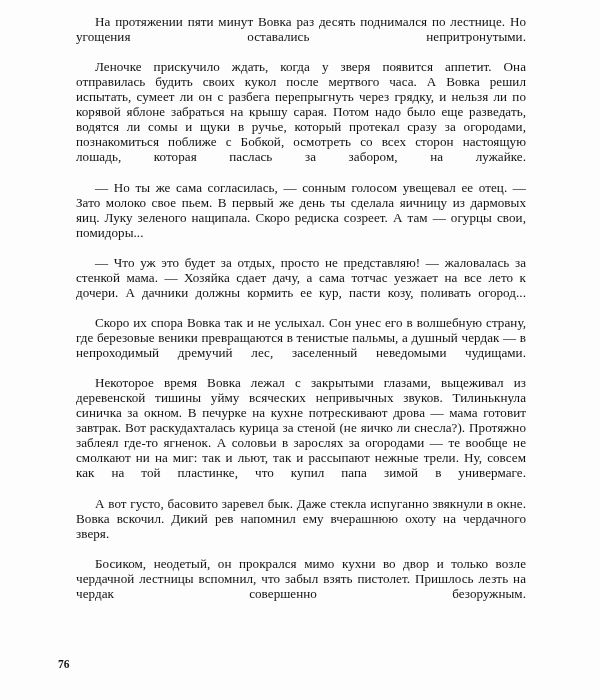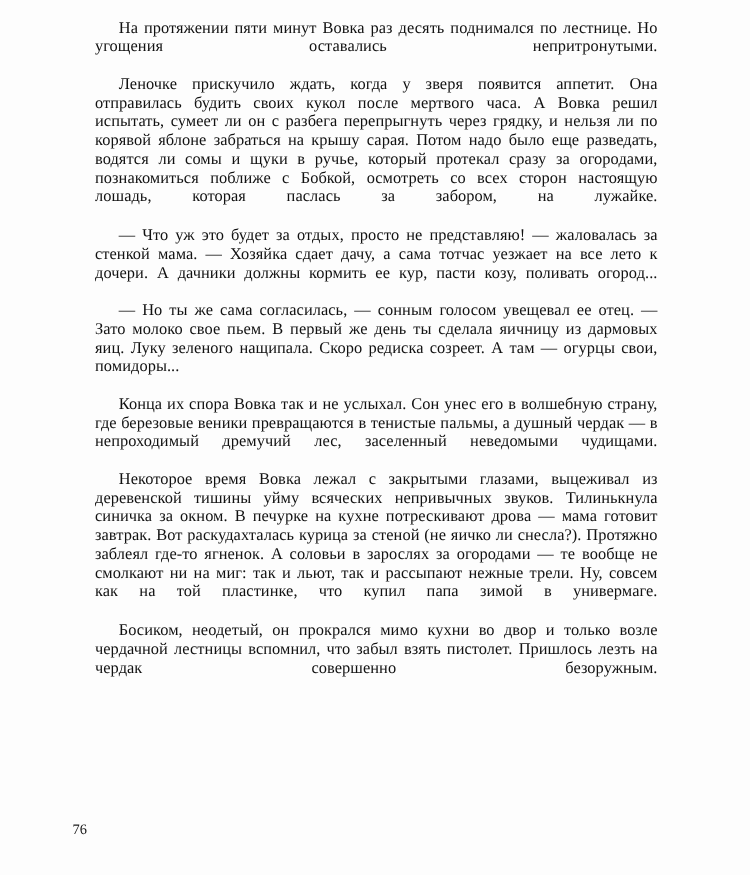--- a/index.html
+++ b/index.html
@@ -49,37 +49,38 @@
     content: "";
     display: inline-block;
     width: 100%;
   }
 
   .page-number {
     position: absolute;
     left: 58px;
     top: 658px;
     font-size: 11.5px;
-    font-weight: normal;
+    font-weight: bold;
     line-height: 13px;
     font-family: "Liberation Serif", "DejaVu Serif", serif;
     color: #151515;
   }
 </style>
 </head>
 <body>
 
 <div class="page">
 
   <div class="textblock">
     <p class="para">На протяжении пяти минут Вовка раз десять поднимался по лестнице. Но угощения оставались непритронутыми.</p>
     <p class="para">Леночке прискучило ждать, когда у зверя появится аппетит. Она отправилась будить своих кукол после мертвого часа. А Вовка решил испытать, сумеет ли он с разбега перепрыгнуть через грядку, и нельзя ли по корявой яблоне забраться на крышу сарая. Потом надо было еще разведать, водятся ли сомы и щуки в ручье, который протекал сразу за огородами, познакомиться поближе с Бобкой, осмотреть со всех сторон настоящую лошадь, которая паслась за забором, на лужайке.</p>
+    <p class="para">— Но ты же сама согласилась, — сонным голосом увещевал ее отец. — Зато молоко свое пьем. В первый же день ты сделала яичницу из дармовых яиц. Луку зеленого нащипала. Скоро редиска созреет. А там — огурцы свои, помидоры...</p>
     <p class="para">— Что уж это будет за отдых, просто не представляю! — жаловалась за стенкой мама. — Хозяйка сдает дачу, а сама тотчас уезжает на все лето к дочери. А дачники должны кормить ее кур, пасти козу, поливать огород...</p>
-    <p class="para">— Но ты же сама согласилась, — сонным голосом увещевал ее отец. — Зато молоко свое пьем. В первый же день ты сделала яичницу из дармовых яиц. Луку зеленого нащипала. Скоро редиска созреет. А там — огурцы свои, помидоры...</p>
-    <p class="para">Конца их спора Вовка так и не услыхал. Сон унес его в волшебную страну, где березовые веники превращаются в тенистые пальмы, а душный чердак — в непроходимый дремучий лес, заселенный неведомыми чудищами.</p>
+    <p class="para">Скоро их спора Вовка так и не услыхал. Сон унес его в волшебную страну, где березовые веники превращаются в тенистые пальмы, а душный чердак — в непроходимый дремучий лес, заселенный неведомыми чудищами.</p>
     <p class="para">Некоторое время Вовка лежал с закрытыми глазами, выцеживал из деревенской тишины уйму всяческих непривычных звуков. Тилинькнула синичка за окном. В печурке на кухне потрескивают дрова — мама готовит завтрак. Вот раскудахталась курица за стеной (не яичко ли снесла?). Протяжно заблеял где-то ягненок. А соловьи в зарослях за огородами — те вообще не смолкают ни на миг: так и льют, так и рассыпают нежные трели. Ну, совсем как на той пластинке, что купил папа зимой в универмаге.</p>
+    <p class="para">А вот густо, басовито заревел бык. Даже стекла испуганно звякнули в окне. Вовка вскочил. Дикий рев напомнил ему  вчерашнюю охоту на чердачного зверя.</p>
     <p class="para">Босиком, неодетый, он прокрался мимо кухни  во  двор и только возле чердачной лестницы вспомнил, что забыл взять пистолет. Пришлось лезть на чердак совершенно безоружным.</p>
 
   </div>
 
   <div class="page-number">76</div>
 
 </div>
 
 </body></html>

